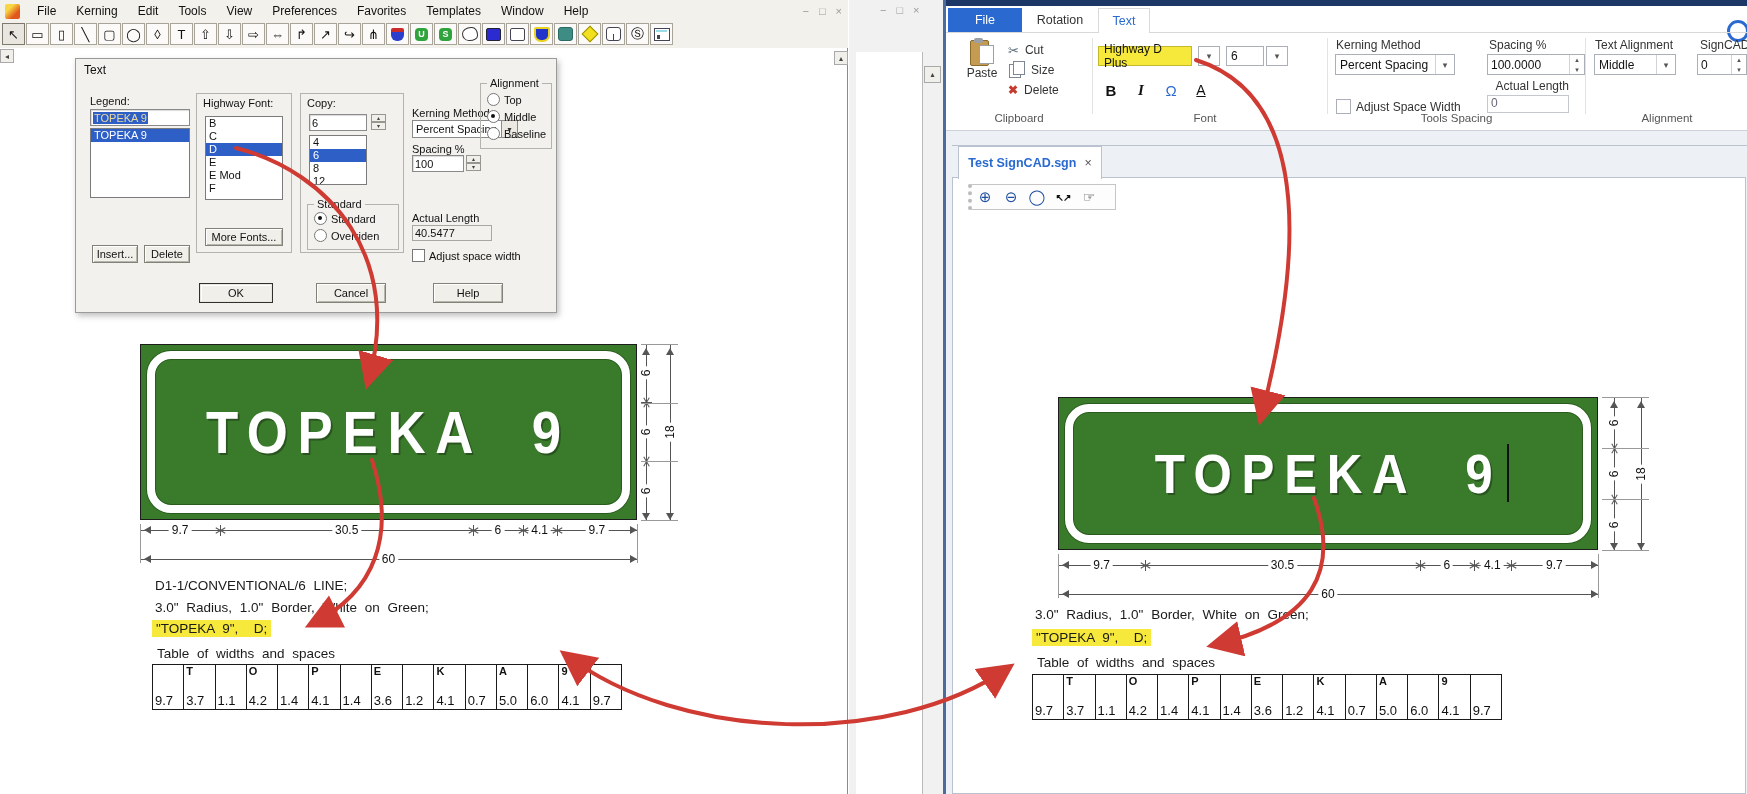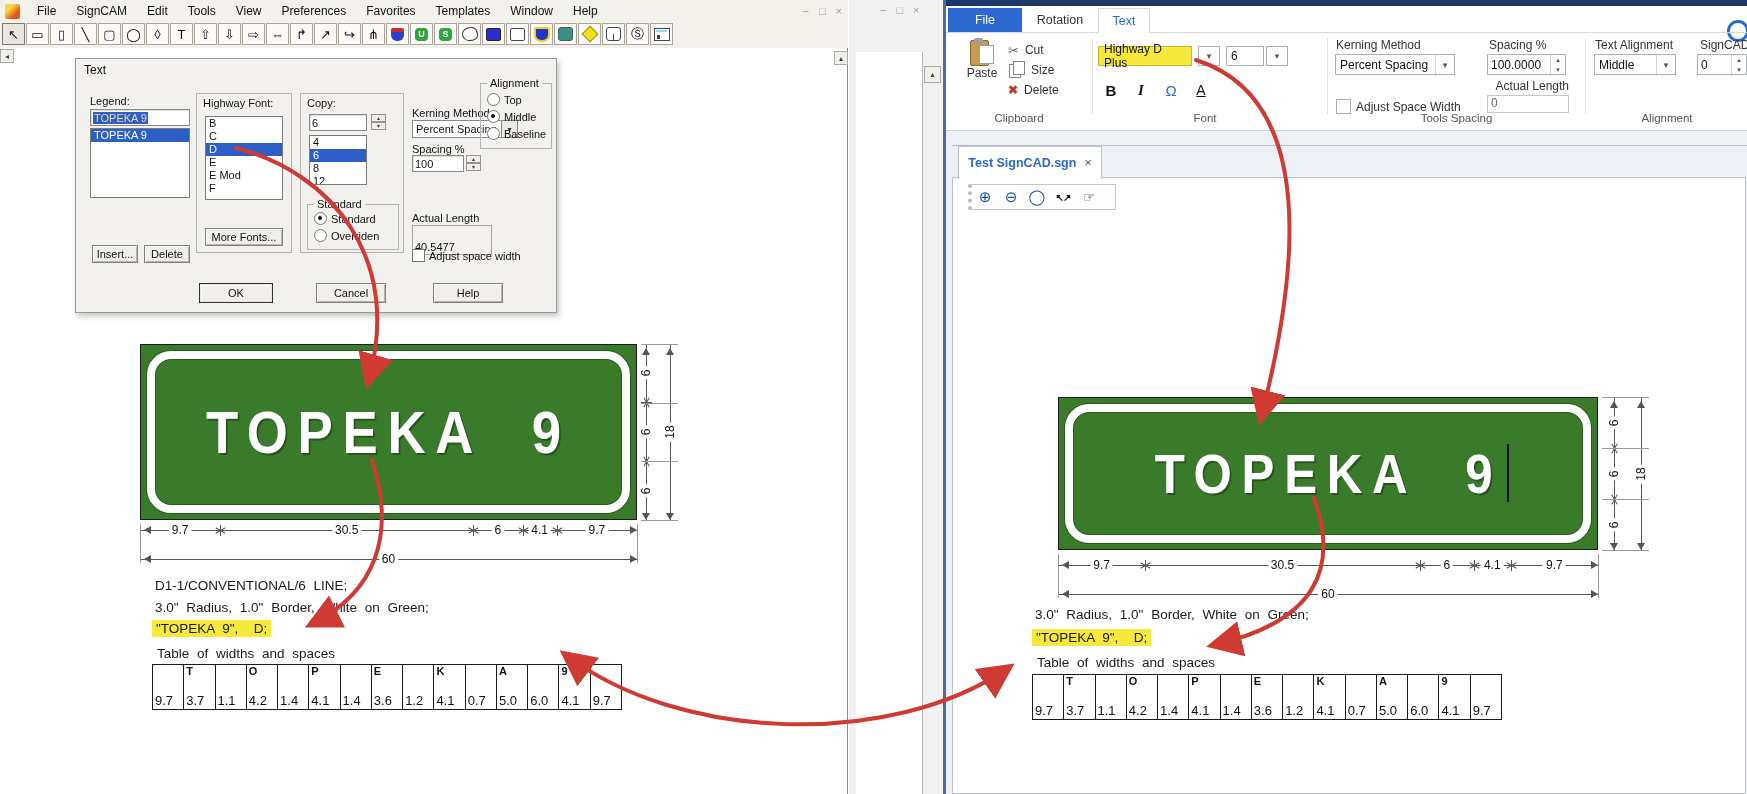--- a/index.html
+++ b/index.html
@@ -29,21 +29,21 @@
   .stub{position:absolute;width:12px;height:12px;border:1px solid #a9a9a9;background:#f1efe9;font-size:8px;color:#444;display:flex;align-items:center;justify-content:center;}
   
   #dialog{position:absolute;left:75px;top:58px;width:480px;height:253px;background:#f2f1ed;border:1px solid #9a9a9a;box-shadow:2px 3px 6px rgba(0,0,0,.25);font-size:11px;}
   .dtitle{position:absolute;left:8px;top:4px;font-size:12px;}
   .dlabel-plain{position:absolute;white-space:nowrap;}
   .dgroup{position:absolute;border:1px solid #b4b4ae;box-sizing:border-box;}
   .glabel-in{position:absolute;left:6px;top:3px;white-space:nowrap;}
   .glabel-float{position:absolute;left:6px;top:-7px;background:#f2f1ed;padding:0 3px;white-space:nowrap;}
   .dinput{position:absolute;background:#fff;border:1px solid #8a8a8a;box-shadow:inset 1px 1px 1px rgba(0,0,0,.15);display:flex;align-items:center;padding:0 2px;box-sizing:border-box;}
   .inputsel{background:var(--selblue);color:#ecd9a2;padding:0 1px;}
-  .dflat{position:absolute;background:#f2f1ed;border:1px solid #a8a8a2;padding:14px 2px;line-height:14px;box-sizing:border-box;}
+  .dflat{position:absolute;background:#f2f1ed;border:1px solid #a8a8a2;padding:0 2px;line-height:14px;box-sizing:border-box;}
   .dlist{position:absolute;background:#fff;border:1px solid #7b7b7b;overflow:hidden;box-sizing:border-box;}
   .li{height:13px;line-height:13px;padding-left:3px;white-space:nowrap;}
   .li.sel{background:var(--selblue);color:#fff;}
   .dbtn{position:absolute;height:18px;background:#f1efe9;border:1px solid #828279;box-shadow:inset 1px 1px 0 #fff,inset -1px -1px 0 #b7b5ac;text-align:center;font-size:11px;line-height:16px;box-sizing:border-box;}
   .dbtn.default{border:1px solid #30302c;box-shadow:inset 0 0 0 1px #e8e6df,inset 2px 2px 0 #fff;}
   .spin{position:absolute;width:15px;}
   .spin span{display:block;height:8px;border:1px solid #979790;background:#f0efe9;font-size:6px;line-height:6px;text-align:center;color:#444;box-sizing:border-box;}
   .combo{position:absolute;background:#fff;border:1px solid #8a8a8a;display:flex;align-items:center;box-sizing:border-box;}
   .combo .ctxt{flex:1;padding:0 3px;white-space:nowrap;overflow:hidden;}
   .combo .carw{width:15px;align-self:stretch;border-left:1px solid #8a8a8a;background:#ece9e2;display:flex;align-items:center;justify-content:center;font-size:8px;color:#333;}
@@ -112,21 +112,21 @@
 </head>
 <body>
 
 <div class="page">
 
   <section id="signcam-win">
     <div id="menubar">
       <span class="applogo"></span>
       <span id="menu-items" style="display:flex;">
           <div class="menu-item">File</div>
-          <div class="menu-item">SignCAM</div>
+          <div class="menu-item">Kerning</div>
           <div class="menu-item">Edit</div>
           <div class="menu-item">Tools</div>
           <div class="menu-item">View</div>
           <div class="menu-item">Preferences</div>
           <div class="menu-item">Favorites</div>
           <div class="menu-item">Templates</div>
           <div class="menu-item">Window</div>
           <div class="menu-item">Help</div>
         </span>
       <span class="winctrls" id="left-winctrls">
@@ -384,21 +384,21 @@
       </div>
     <div class="rgl" style="left:146px;top:112px;width:226px;">Font</div>
     <div class="rsep" style="left:381px;"></div>
 
     <div class="rlabel" style="left:390px;top:38px;">Kerning Method</div>
     <div class="rcombo" style="left:389px;top:54px;width:120px;height:21px;">
       <span class="ctxt">Percent Spacing</span>
       <span class="carw">▾</span>
     </div>
     <div class="rlabel" style="left:543px;top:38px;">Spacing %</div>
-    <div class="rspin" style="left:541px;top:54px;width:79px;height:21px;">
+    <div class="rspin" style="left:541px;top:54px;width:98px;height:21px;">
       <span class="ctxt">100.0000</span>
       <span class="arrcol">
         <span>▴</span>
         <span>▾</span>
       </span>
     </div>
     <div class="rlabel" style="left:541px;top:79px;width:82px;text-align:right;">Actual Length</div>
     <div class="abs" style="left:390px;top:99px;display:flex;gap:5px;align-items:center;font-size:12px;color:#333;">
       <span class="checkbox" style="width:13px;height:13px;border-color:#abb0b8;"></span>
       <span>Adjust Space Width</span>

